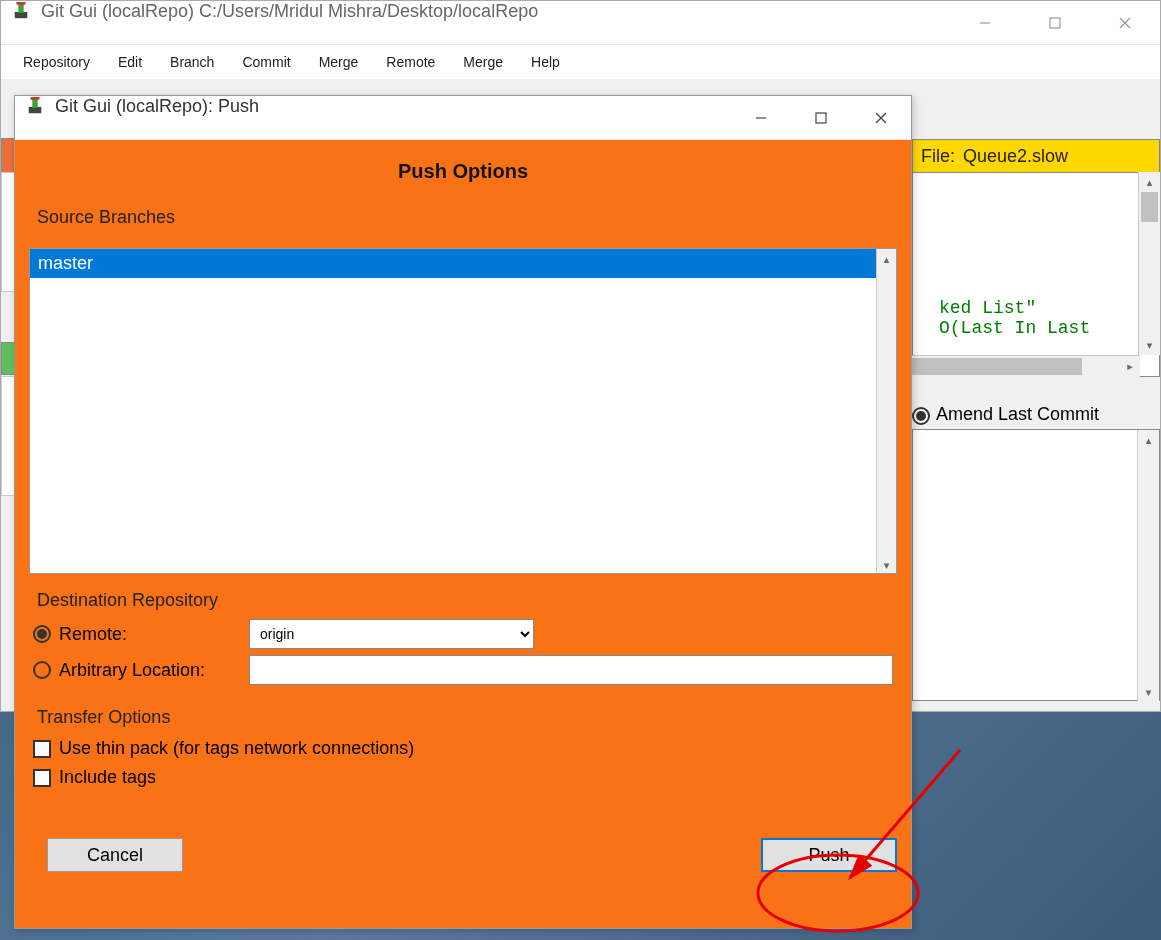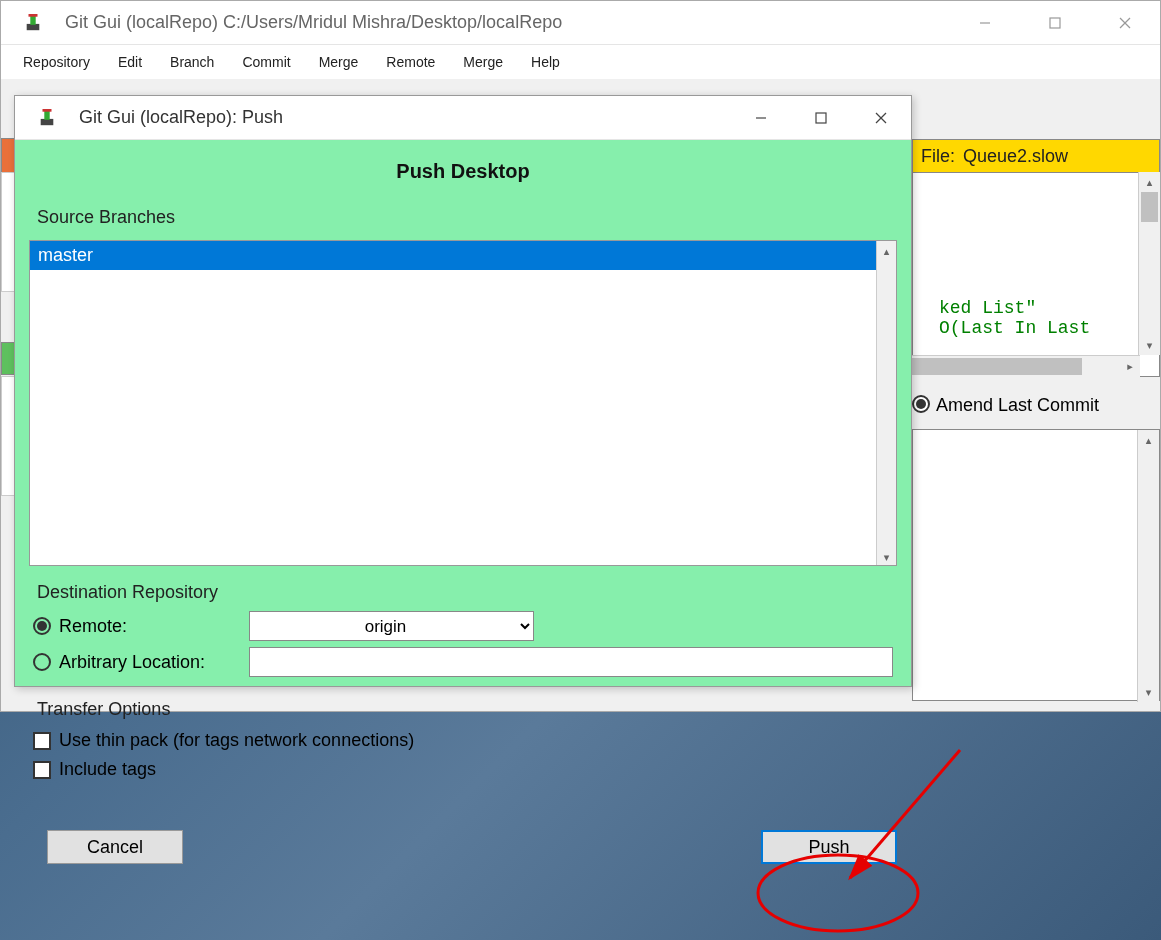--- a/index.html
+++ b/index.html
@@ -25,24 +25,22 @@
   left: 0;
   width: 1161px;
   height: 712px;
   background: #f0f0f0;
   border: 1px solid #aaa;
 }
 .titlebar {
   height: 44px;
   background: #fff;
   display: flex;
-  align-items: center;
-  padding-left: 22px;
+  padding-left: 10px;
   border-bottom: 1px solid #e5e5e5;
-  gap: 12px;
 }
 .app-icon {
   width: 20px; height: 20px;
   margin-right: 10px;
   display: inline-flex;
   align-items: center;
   justify-content: center;
 }
 .app-icon svg { width: 18px; height: 18px; }
 .title-text {
@@ -169,21 +167,21 @@
 }
 
 
 .amend-row {
   position: absolute;
   top: 316px;
   right: 8px;
   width: 240px;
   height: 30px;
   display: flex;
-  align-items: flex-start;
+  align-items: flex-end;
   font-size: 18px;
 }
 .amend-row .radio {
   width: 18px; height: 18px;
   border: 2px solid #333;
   border-radius: 50%;
   display: inline-flex;
   align-items: center;
   justify-content: center;
   margin-right: 6px;
@@ -247,22 +245,22 @@
   background: #fff;
   border: 1px solid #ccc;
 }
 
 
 .push-dialog {
   position: absolute;
   top: 95px;
   left: 14px;
   width: 898px;
-  height: 592px;
-  background: #86efac;
+  height: 834px;
+  background: #f97316;
   border: 1px solid #999;
   box-shadow: 2px 2px 8px rgba(0,0,0,0.2);
 }
 .push-dialog .titlebar {
   background: #fff;
   height: 44px;
 }
 .push-dialog .title-text { color: #333; font-size: 18px; }
 .push-dialog .win-controls .win-btn { width: 60px; }
 
@@ -286,21 +284,21 @@
   display: inline-block;
   position: relative;
   top: 0;
   left: 4px;
 }
 
 .branch-list {
   background: #fff;
   border: 1px solid #999;
   height: 326px;
-  margin-top: 10px;
+  margin-top: 18px;
   position: relative;
   overflow: hidden;
 }
 .branch-list .item {
   padding: 4px 8px;
   font-size: 18px;
 }
 .branch-list .item.selected {
   background: #0078d7;
   color: #fff;
@@ -330,25 +328,24 @@
 .dest-row .radio.checked::after {
   content: "";
   width: 10px; height: 10px;
   border-radius: 50%;
   background: #333;
 }
 .dest-row label {
   width: 190px;
 }
 .dest-row select, .dest-row input {
-  font-size: 17px;
+  font-size: 14px;
   padding: 3px 6px;
   border: 1px solid #888;
   background: #fff;
-  text-align: center;
 }
 .dest-row select { width: 285px; height: 30px; }
 .dest-row input { flex: 1; height: 30px; }
 
 .check-row {
   display: flex;
   align-items: center;
   margin: 8px 4px;
   font-size: 18px;
 }
@@ -493,21 +490,21 @@
         </div>
       <div class="win-btn">
           <svg viewBox="0 0 12 12">
             <line x1="1" y1="1" x2="11" y2="11" stroke="#444" stroke-width="1.2"></line>
             <line x1="11" y1="1" x2="1" y2="11" stroke="#444" stroke-width="1.2"></line>
           </svg>
         </div>
     </div>
   </div>
 
-  <div class="push-header">Push Desktop</div>
+  <div class="push-header">Push Options</div>
 
   <div class="groupbox">
     <div class="groupbox-label">Source Branches</div>
     <div class="branch-list">
       <div class="item selected">master</div>
       <div class="vscroll" style="height:326px">
         <div class="arrow" style="top:0">▴</div>
         <div class="arrow" style="bottom:0">▾</div>
       </div>
     </div>

